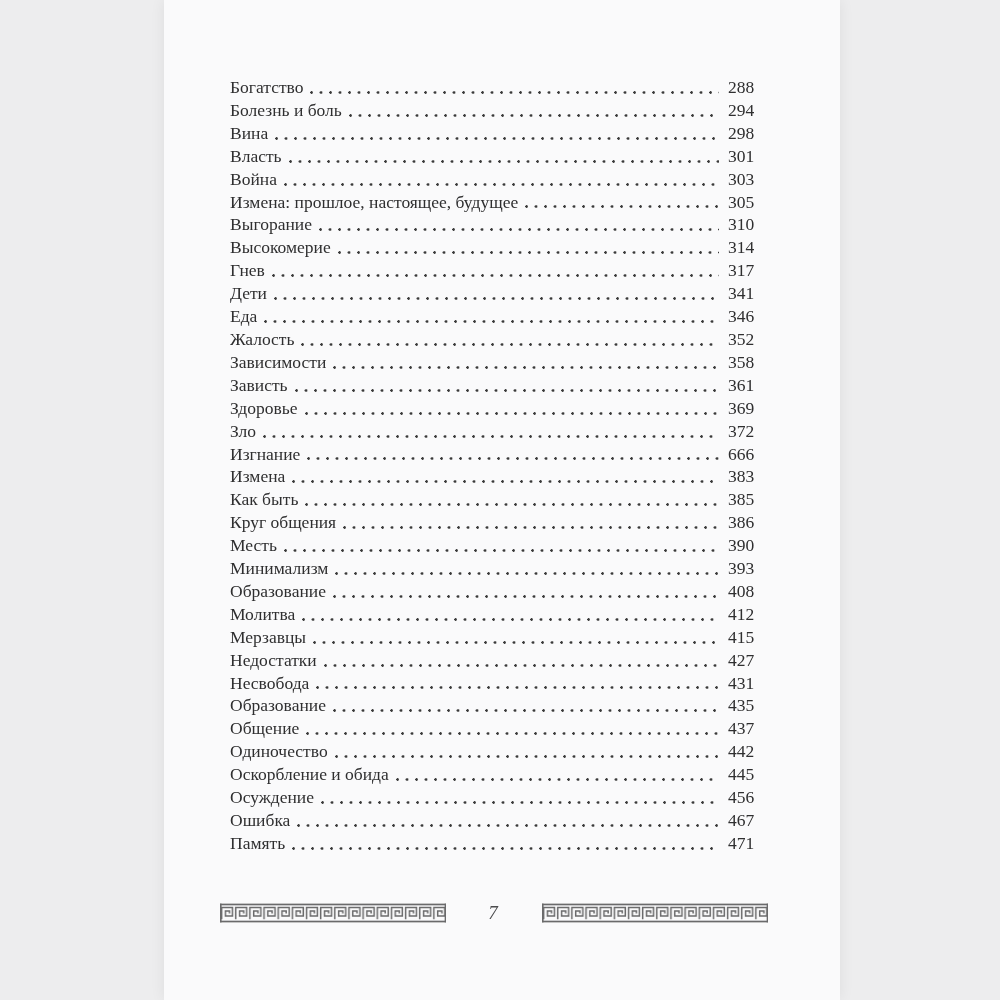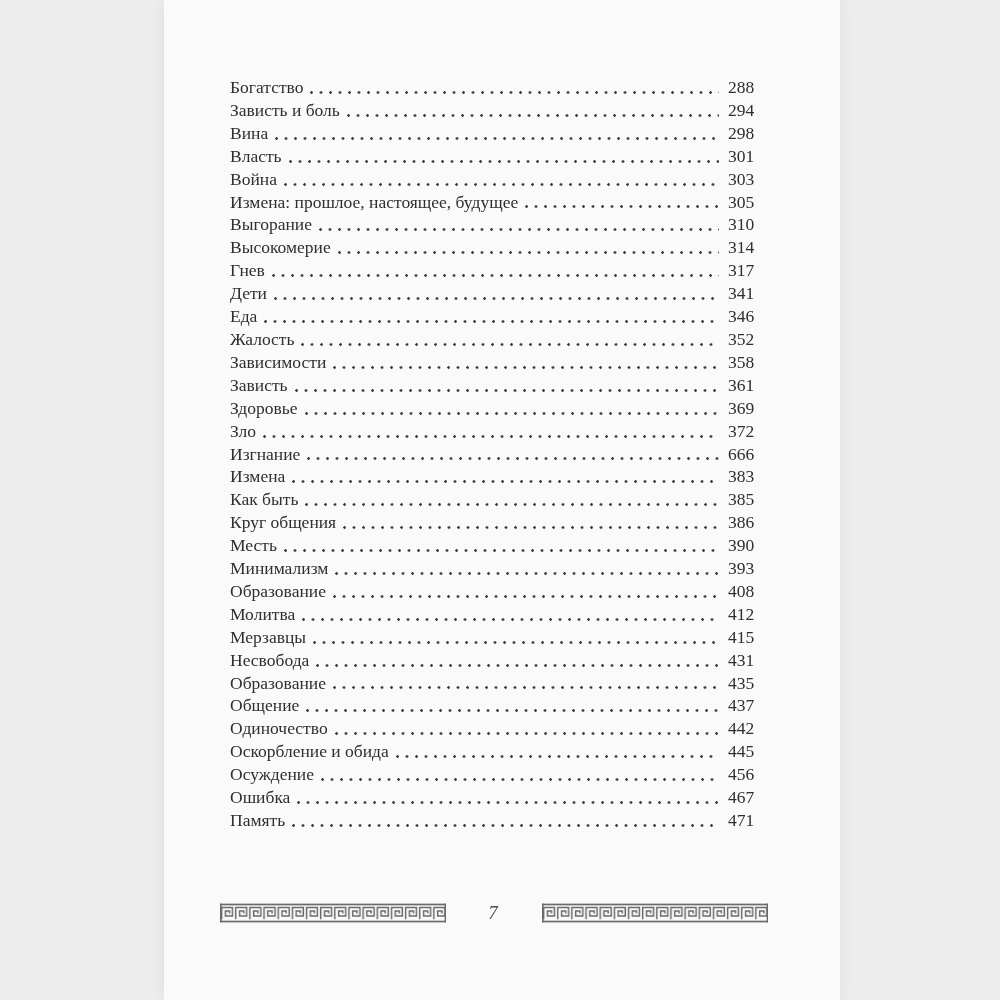--- a/index.html
+++ b/index.html
@@ -92,21 +92,21 @@
   <div class="page">
 
     <div class="toc" id="toc">
   <div class="row">
     <span class="title">Богатство</span>
     <span class="leader"></span>
     <span class="num">288</span>
   </div>
 
   <div class="row">
-    <span class="title">Зависть и боль</span>
+    <span class="title">Болезнь и боль</span>
     <span class="leader"></span>
     <span class="num">294</span>
   </div>
 
   <div class="row">
     <span class="title">Вина</span>
     <span class="leader"></span>
     <span class="num">298</span>
   </div>
 
@@ -236,20 +236,25 @@
     <span class="num">412</span>
   </div>
 
   <div class="row">
     <span class="title">Мерзавцы</span>
     <span class="leader"></span>
     <span class="num">415</span>
   </div>
 
 
+  <div class="row">
+    <span class="title">Недостатки</span>
+    <span class="leader"></span>
+    <span class="num">427</span>
+  </div>
 
   <div class="row">
     <span class="title">Несвобода</span>
     <span class="leader"></span>
     <span class="num">431</span>
   </div>
 
   <div class="row">
     <span class="title">Образование</span>
     <span class="leader"></span>

